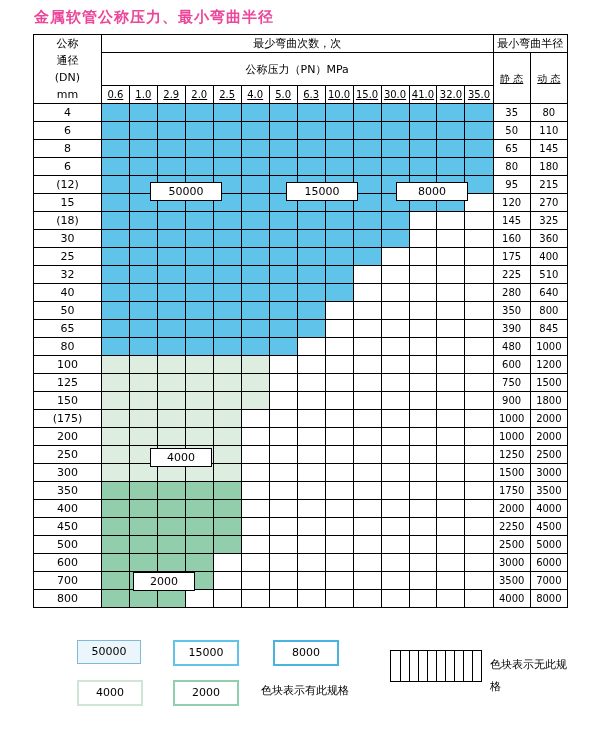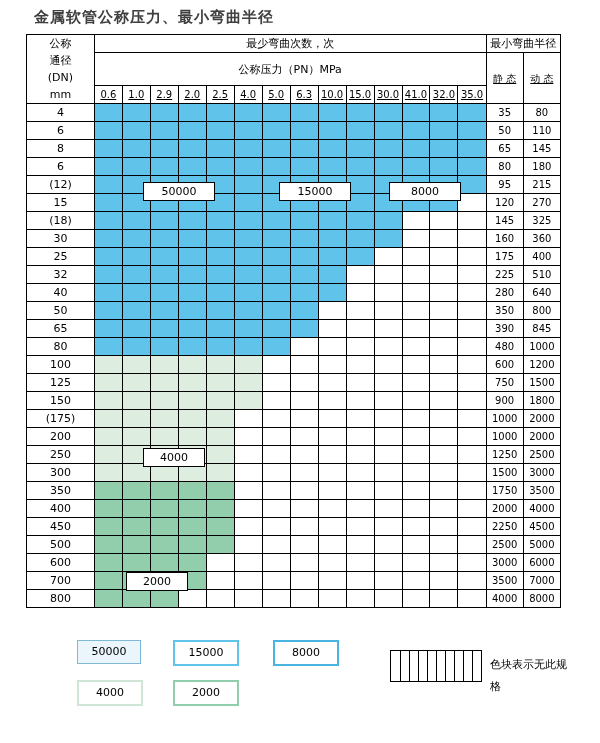--- a/index.html
+++ b/index.html
@@ -21,25 +21,25 @@
     height: 743px;
   }
   .title {
     position: absolute;
     left: 34px;
     top: 8px;
     font-family: "DejaVu Sans", sans-serif;
     font-size: 15px;
     font-weight: bold;
     letter-spacing: 1px;
-    color: #404040;
+    color: #ec4899;
   }
   .table-wrap {
     position: absolute;
-    left: 26px;
+    left: 33px;
     top: 34px;
     width: 535px;
     border-radius: 13px;
   }
   table.main {
     border-collapse: collapse;
     table-layout: fixed;
     width: 535px;
     font-size: 10px;
   }
@@ -728,20 +728,21 @@
         <div class="ovl" style="left: 100px; top: 538px; width: 60px;">2000</div>
       </div>
   </div>
 
   <div class="legend">
     <div class="lg-box b-lblue" style="left:44px;  top:6px;">50000</div>
     <div class="lg-box b-blue" style="left:140px; top:6px;">15000</div>
     <div class="lg-box b-blue2" style="left:240px; top:6px;">8000</div>
     <div class="lg-box b-lgreen" style="left:44px;  top:46px;">4000</div>
     <div class="lg-box b-green" style="left:140px; top:46px;">2000</div>
+    <div class="lg-note" style="left:228px; top:46px;">色块表示有此规格</div>
 
     <div class="lg-grid" id="legend-grid" style="left:357px; top:16px;">
         <div class="v" style="left: 9px;"></div>
         <div class="v" style="left: 18px;"></div>
         <div class="v" style="left: 27px;"></div>
         <div class="v" style="left: 36px;"></div>
         <div class="v" style="left: 45px;"></div>
         <div class="v" style="left: 54px;"></div>
         <div class="v" style="left: 63px;"></div>
         <div class="v" style="left: 72px;"></div>

